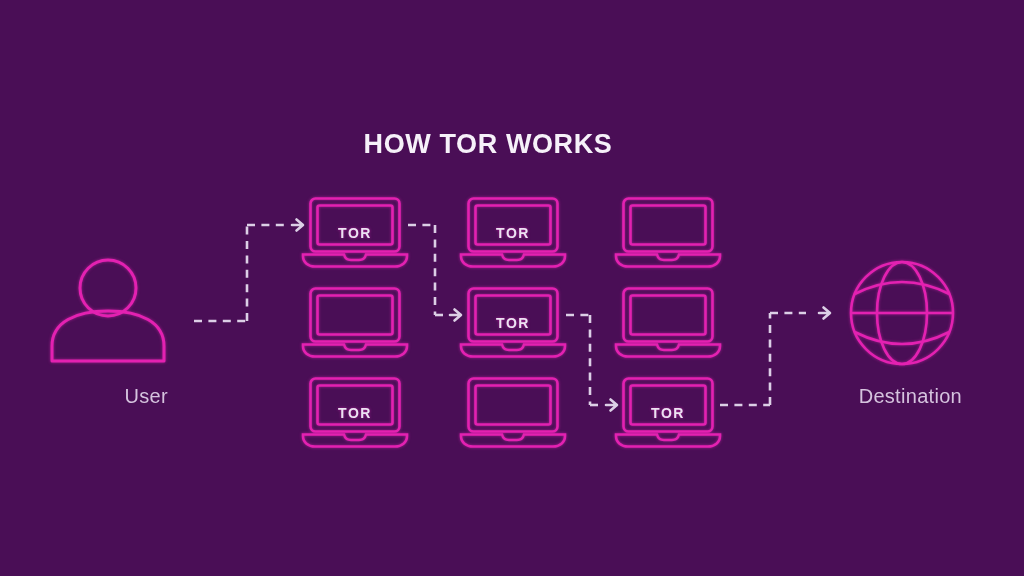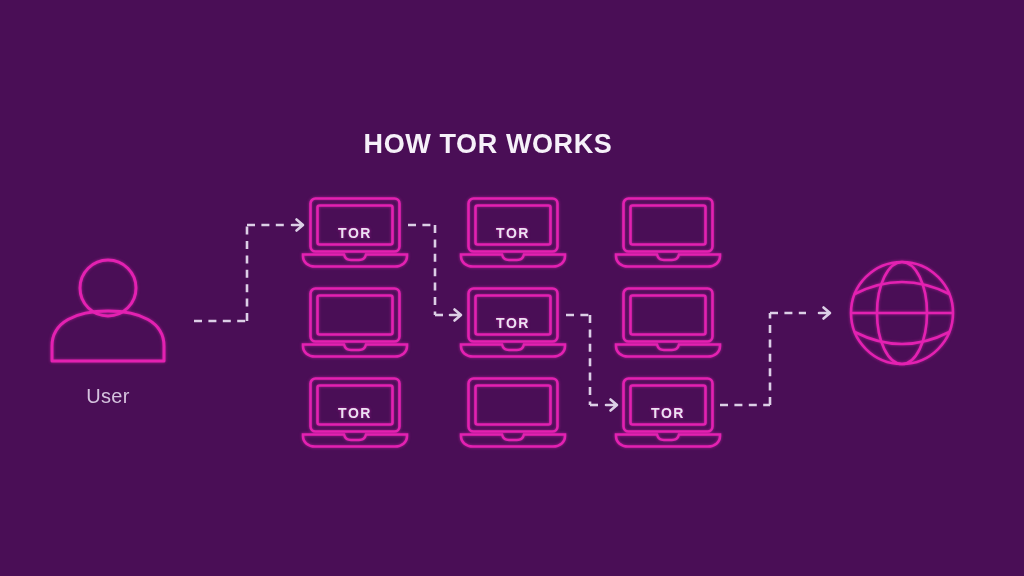--- a/index.html
+++ b/index.html
@@ -13,21 +13,21 @@
   html,body{margin:0;padding:0;background:var(--bg);}
   .stage{
     position:relative;width:1024px;height:576px;background:var(--bg);
     overflow:hidden;font-family:"Liberation Sans","DejaVu Sans",sans-serif;
   }
   .title{
     position:absolute;left:0;top:129px;width:976px;text-align:center;
     color:var(--title);font-size:27px;font-weight:bold;letter-spacing:0.6px;
   }
   .node-label{
-    position:absolute;text-align:center;color:var(--label);
+    position:absolute;text-align:right;color:var(--label);
     font-size:20px;letter-spacing:0.3px;
   }
   .laptop{position:absolute;width:110px;height:74px;}
   .relay-text{
     position:absolute;left:17px;top:9px;width:76px;height:40px;
     display:flex;align-items:center;justify-content:center;
     color:var(--relay);font-size:14px;font-weight:bold;letter-spacing:1.5px;margin-top:8px;
   }
   svg{display:block;}
   .ln{fill:none;stroke:var(--magenta);stroke-width:2.6;}
@@ -131,20 +131,21 @@
     <div class="relay-text">TOR</div>
   </div>
 
   <svg class="glow" style="position:absolute;left:847px;top:258px" width="110" height="110" viewBox="0 0 110 110">
     <circle class="gn" cx="55" cy="55" r="51"></circle>
     <ellipse class="gn" cx="55" cy="55" rx="25" ry="51"></ellipse>
     <line class="gn" x1="4" y1="55" x2="106" y2="55"></line>
     <path class="gn" d="M7.7,36 Q55,12 102.3,36"></path>
     <path class="gn" d="M7.7,74 Q55,98 102.3,74"></path>
   </svg>
+  <div class="node-label" style="left:842px;top:385px;width:120px">Destination</div>
 
   <svg style="position:absolute;left:0;top:0" width="1024" height="576" viewBox="0 0 1024 576">
     <g>
       <path class="dl" d="M194,321 H247"></path>
       <path class="dl" d="M247,321 V225"></path>
       <path class="dl" d="M247,225 H288"></path>
       <path class="ah" d="M292,225 H302 M296.5,219.5 L303,225 L296.5,230.5"></path>
     </g>
     <g>
       <path class="dl" d="M408,225 H435"></path>

